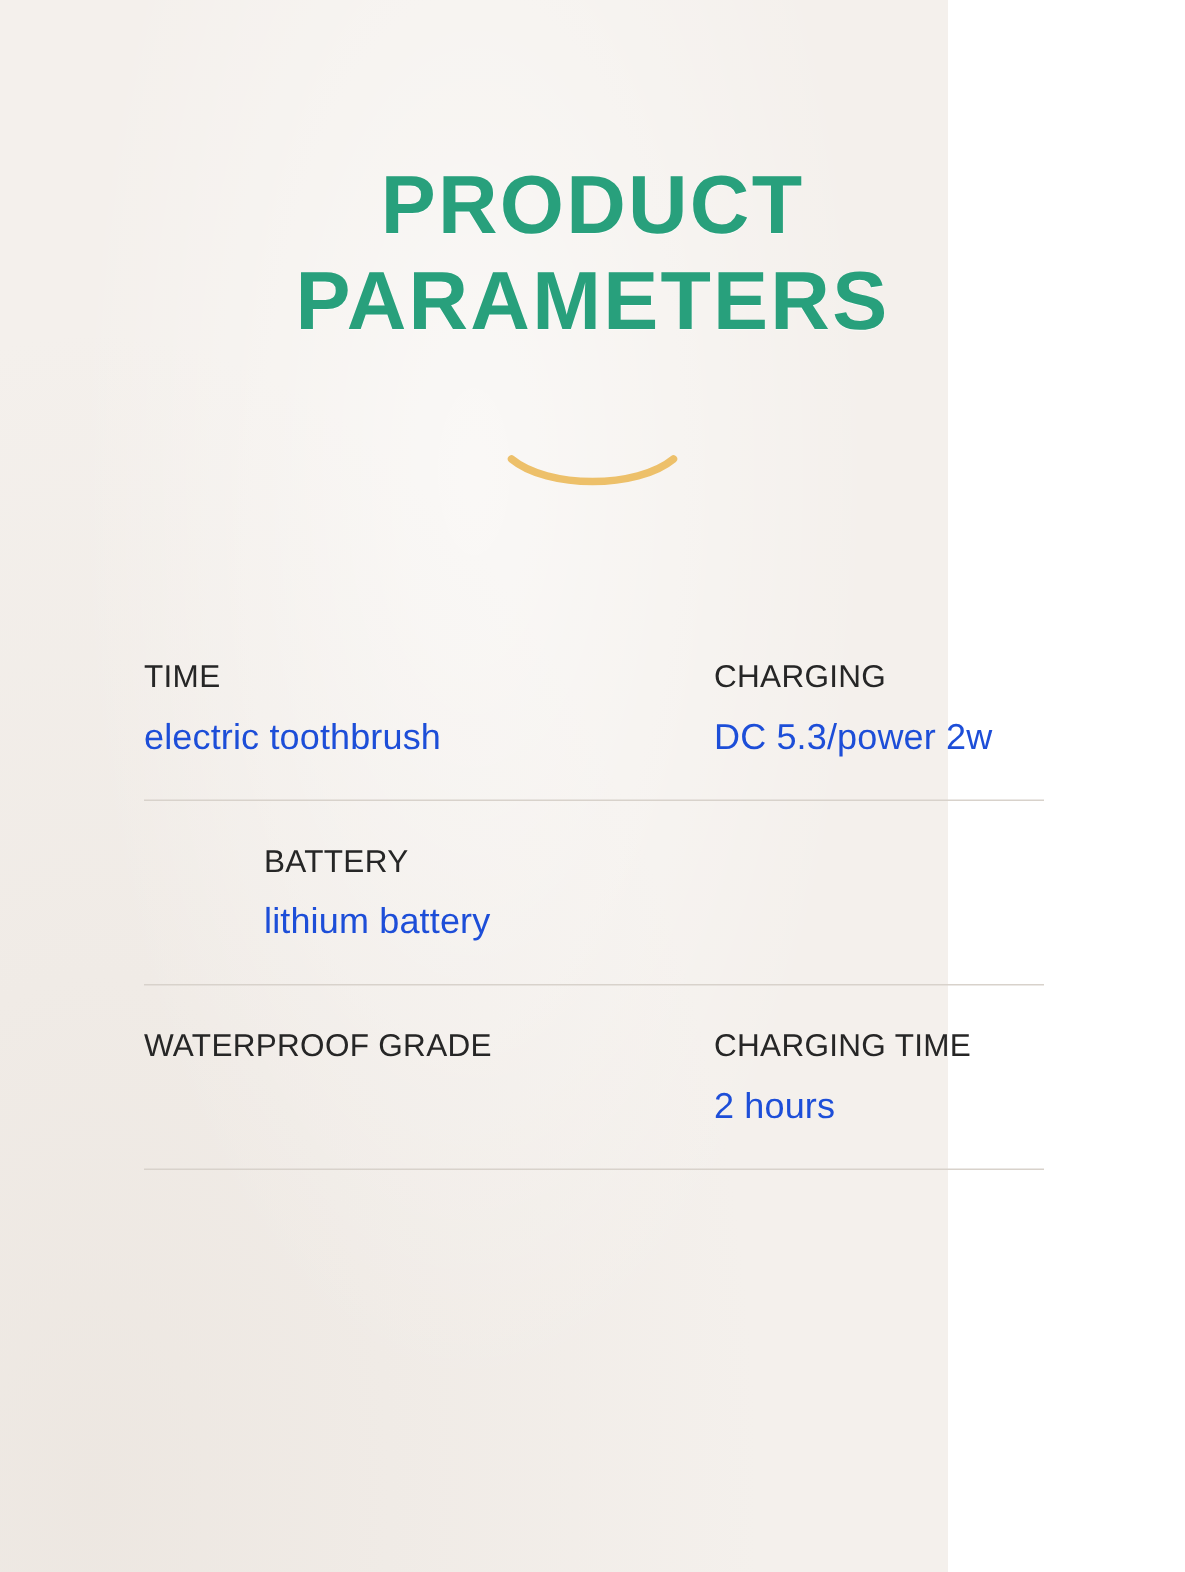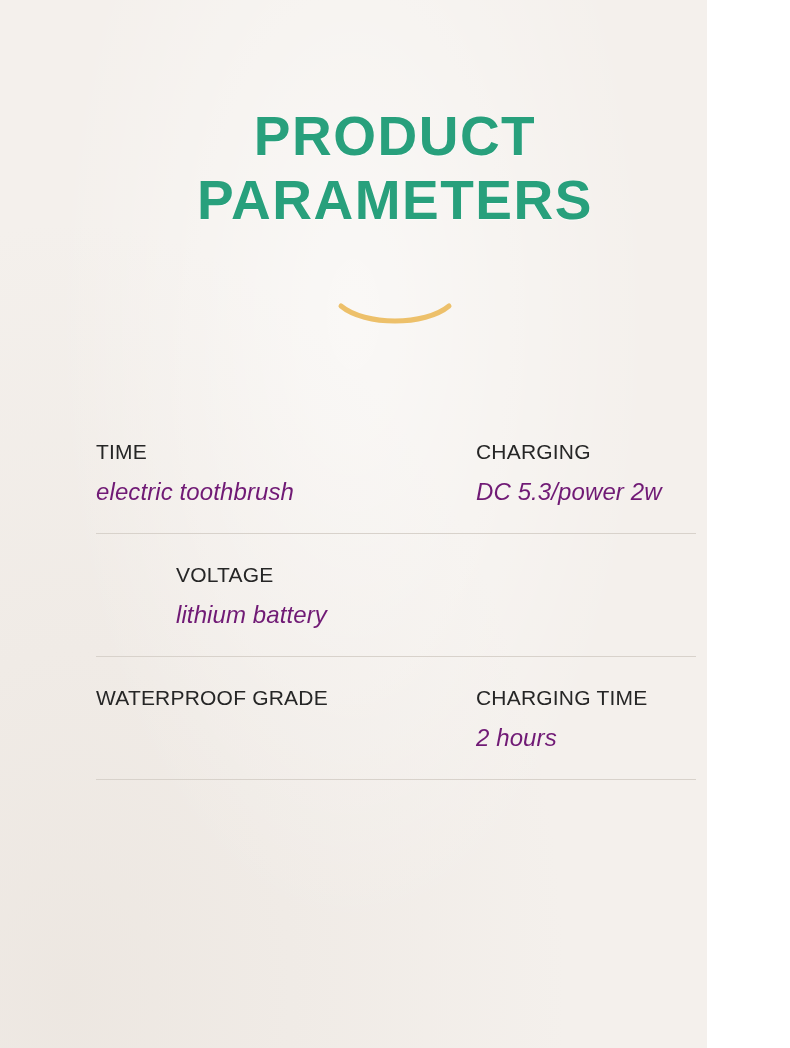--- a/index.html
+++ b/index.html
@@ -8,21 +8,21 @@
   }
   body {
     width: 790px;
     height: 1048px;
     background: #ffffff;
     font-family: "Liberation Sans", sans-serif;
     overflow: hidden;
   }
   .page {
     position: relative;
-    width: 707px;
+    width: 632px;
     height: 1048px;
     background: #f4f0ec;
     box-sizing: border-box;
     padding-left: 41px;
   }
   
   .page::before {
     content: "";
     position: absolute;
     inset: 0;
@@ -72,25 +72,24 @@
   }
   .cell.right { padding-left: 80px; }
   .label {
     color: #262626;
     font-size: 21px;
     line-height: 24px;
     letter-spacing: 0.2px;
     margin-bottom: 14px;
   }
   .value {
-    color: #701a75;
+    color: #1d4ed8;
     font-size: 24px;
     line-height: 27px;
     letter-spacing: 0.1px;
-    font-style: italic;
   }
   .divider {
     width: 600px;
     height: 1px;
     background: #d8d2cb;
     margin: 28px 0 29px 0;
   }
 </style>
 </head>
 <body>
@@ -118,21 +117,21 @@
       <div class="cell right">
         <div class="label">CHARGING</div>
         <div class="value">DC 5.3/power 2w</div>
       </div>
     </div>
 
     <div class="divider"></div>
 
     <div class="row">
       <div class="cell right">
-        <div class="label">VOLTAGE</div>
+        <div class="label">BATTERY</div>
         <div class="value">lithium battery</div>
       </div>
     </div>
 
     <div class="divider"></div>
 
     <div class="row">
       <div class="cell">
         <div class="label">WATERPROOF GRADE</div>
       </div>

